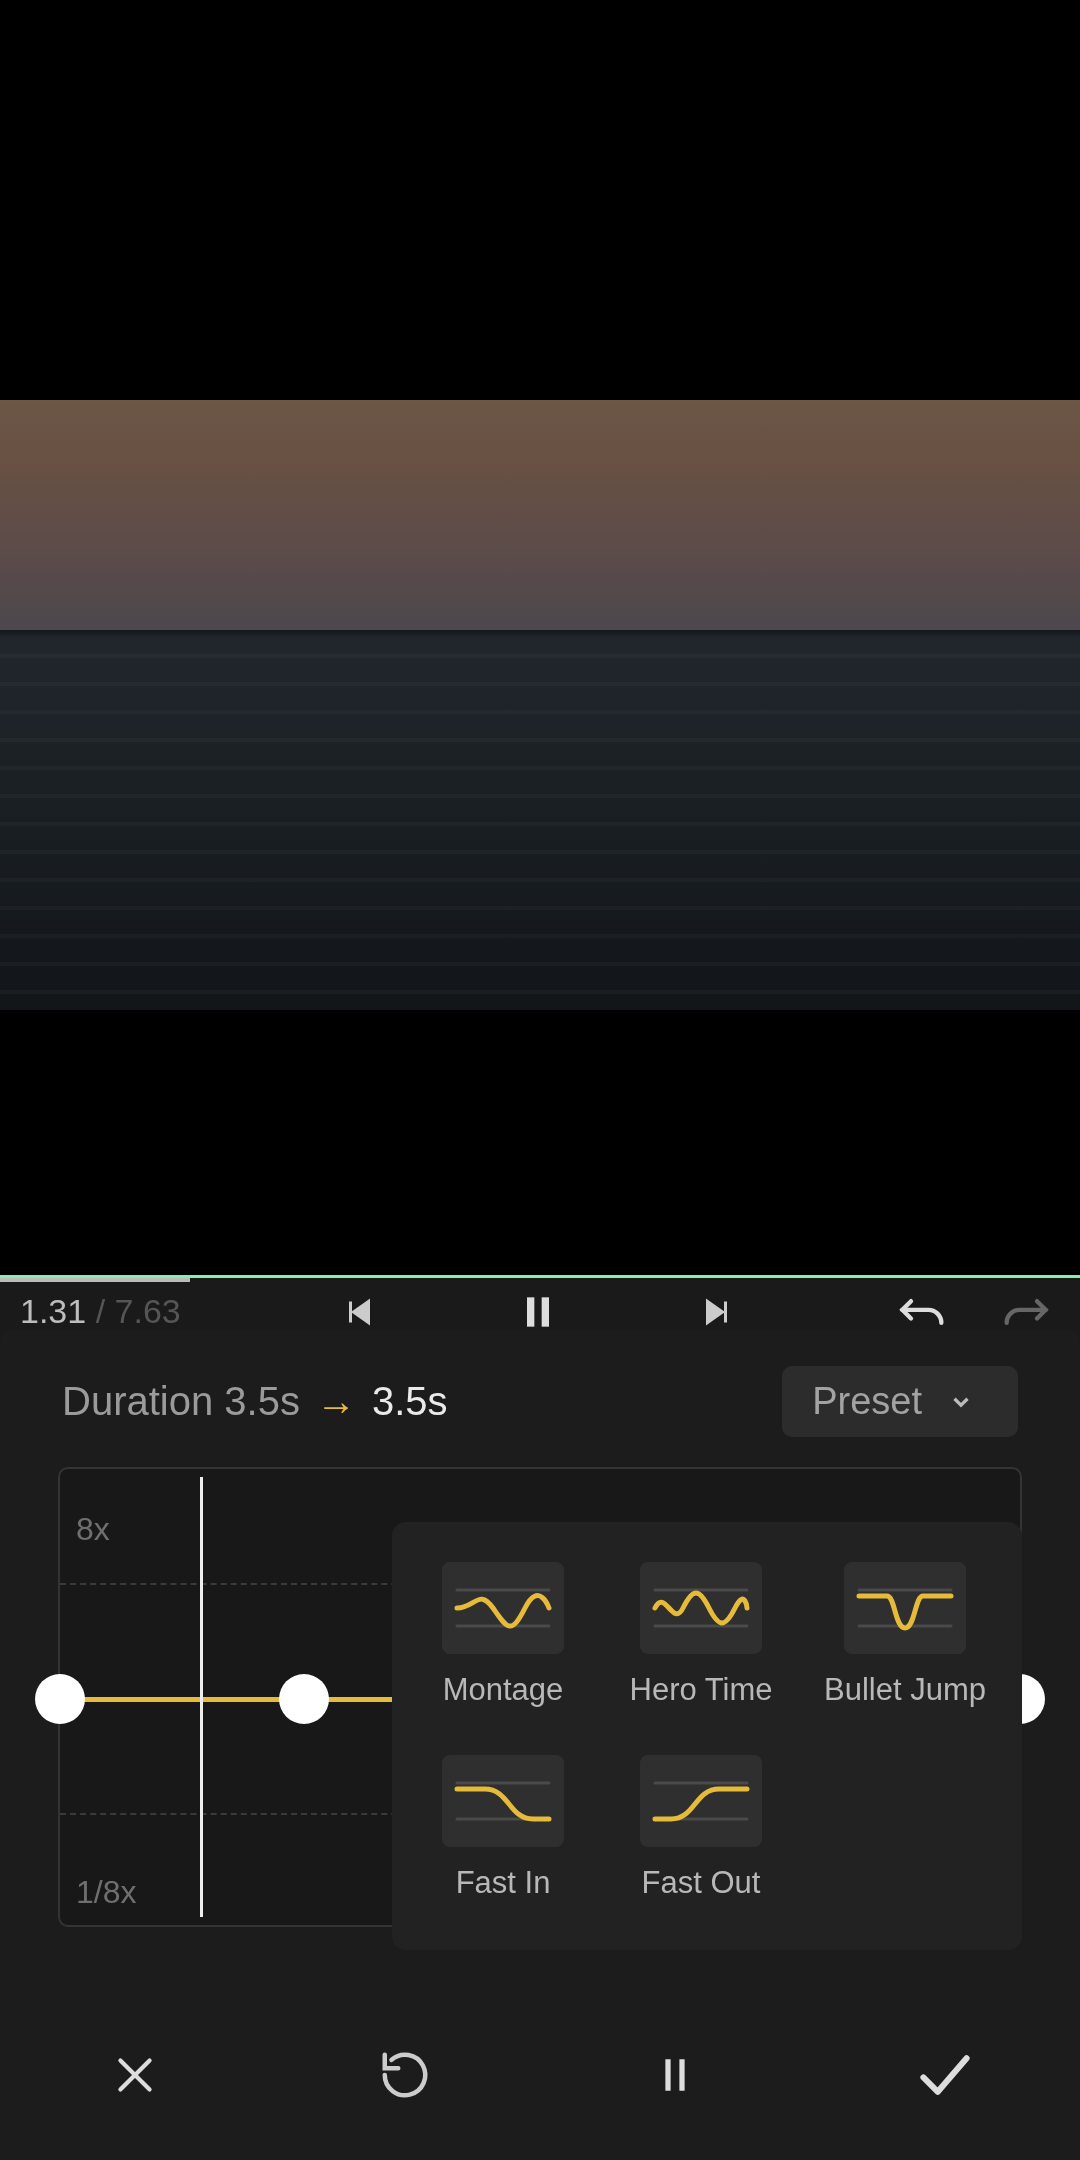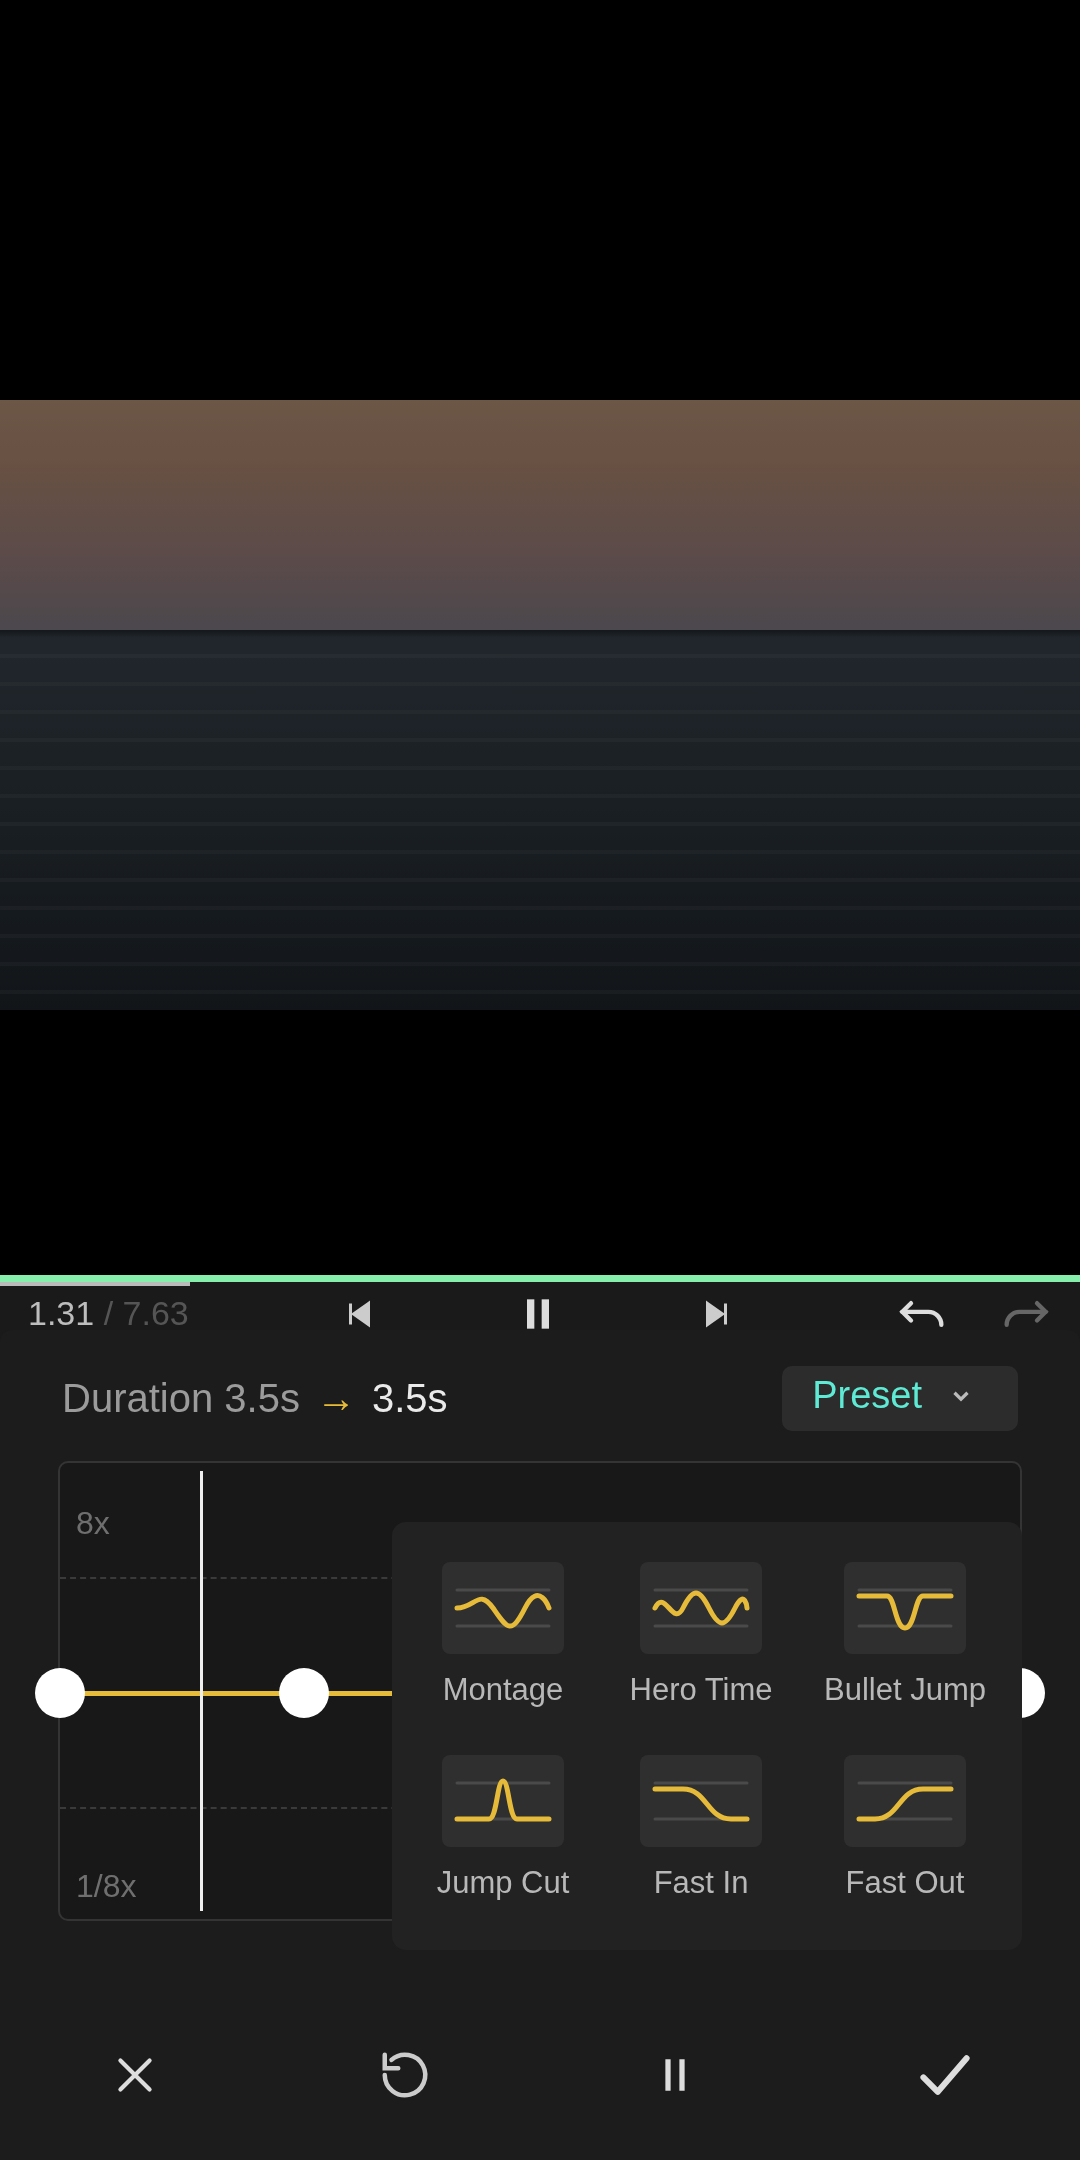--- a/index.html
+++ b/index.html
@@ -53,24 +53,24 @@
 
   
   .timeline-strip {
     position: absolute;
     left: 0; right: 0;
     top: 1275px;
     height: 70px;
     background: #1a1a1a;
     display: flex;
     align-items: center;
-    padding: 0 28px;
+    padding: 0 20px;
     font-size: 34px;
     color: #555;
-    border-top: 7px solid #86efac;
+    border-top: 3px solid #86efac;
   }
   .timeline-strip .progress {
     position: absolute;
     left: 0; top: 0;
     height: 4px;
     width: 190px;
     background: #bbb;
   }
   .timeline-strip .cur { color: #bdbdbd; }
   .timeline-strip .controls {
@@ -131,23 +131,23 @@
     align-items: center;
     padding: 36px 62px 22px 62px;
     font-size: 40px;
     color: #9b9b9b;
   }
   .duration-row .arrow { margin: 0 16px; color: #e6bb3a; font-weight: bold; }
   .duration-row .after { color: #eaeaea; }
   .preset-btn {
     margin-left: auto;
     background: #2c2c2c;
-    padding: 8px 44px 14px 30px;
+    padding: 14px 44px 14px 30px;
     border-radius: 10px;
-    color: #5eead4;
+    color: #a3a3a3;
     font-size: 38px;
     display: flex;
     align-items: center;
     gap: 26px;
   }
 
   .curve-area {
     margin: 8px 58px 0 58px;
     height: 460px;
     border: 2px solid #343434;
@@ -352,30 +352,20 @@
             <path d="M4 20 H32 C40 20 40 52 50 52 S 60 20 68 20 H96"></path>
           </svg>
       </div>
       <div class="preset-lbl">Bullet Jump</div>
     </div>
     <div class="preset-item">
       <div class="preset-thumb">
         <svg width="100" height="64" viewBox="0 0 100 64" fill="none" stroke="#e6bb3a" stroke-width="5" stroke-linecap="round">
             <line x1="4" y1="14" x2="96" y2="14" stroke="#4a4a4a" stroke-width="3"></line>
             <line x1="4" y1="50" x2="96" y2="50" stroke="#4a4a4a" stroke-width="3"></line>
-            <path d="M4 50 H36 C44 50 44 12 50 12 S 56 50 64 50 H96"></path>
-          </svg>
-      </div>
-      <div class="preset-lbl">Jump Cut</div>
-    </div>
-    <div class="preset-item">
-      <div class="preset-thumb">
-        <svg width="100" height="64" viewBox="0 0 100 64" fill="none" stroke="#e6bb3a" stroke-width="5" stroke-linecap="round">
-            <line x1="4" y1="14" x2="96" y2="14" stroke="#4a4a4a" stroke-width="3"></line>
-            <line x1="4" y1="50" x2="96" y2="50" stroke="#4a4a4a" stroke-width="3"></line>
             <path d="M4 20 H32 C56 20 56 50 80 50 H96"></path>
           </svg>
       </div>
       <div class="preset-lbl">Fast In</div>
     </div>
     <div class="preset-item">
       <div class="preset-thumb">
         <svg width="100" height="64" viewBox="0 0 100 64" fill="none" stroke="#e6bb3a" stroke-width="5" stroke-linecap="round">
             <line x1="4" y1="14" x2="96" y2="14" stroke="#4a4a4a" stroke-width="3"></line>
             <line x1="4" y1="50" x2="96" y2="50" stroke="#4a4a4a" stroke-width="3"></line>

